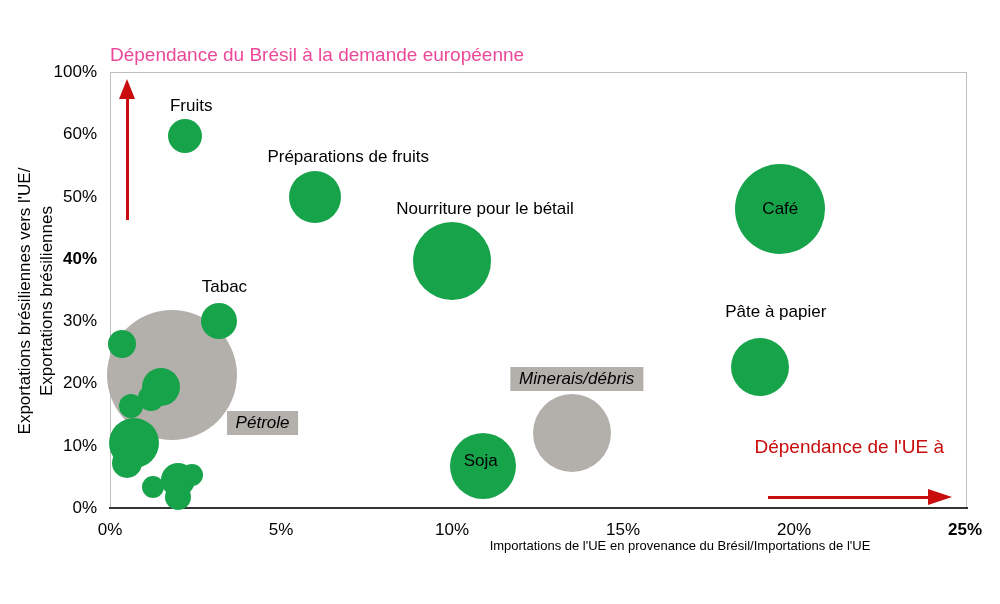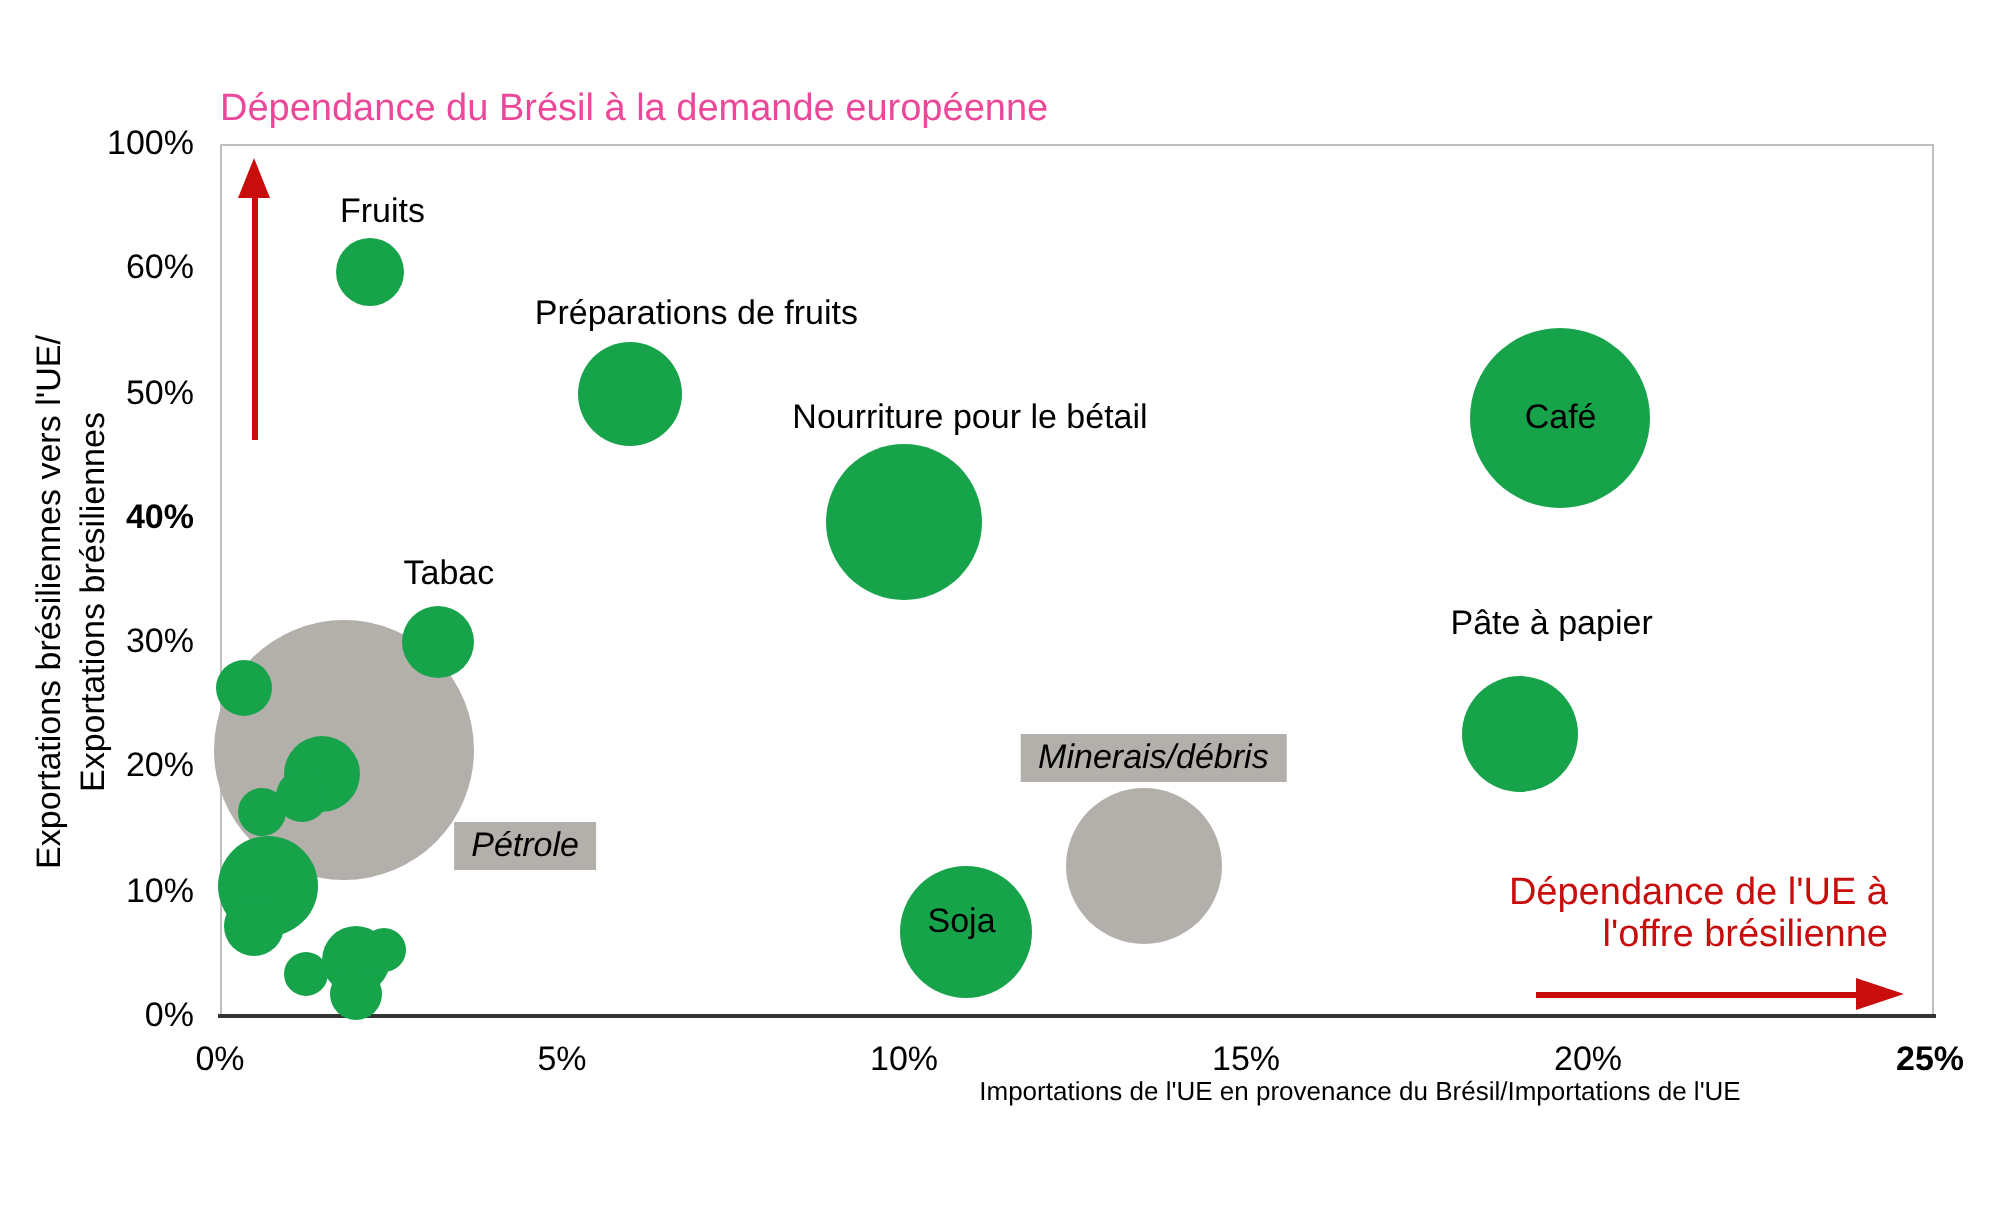--- a/index.html
+++ b/index.html
@@ -124,18 +124,17 @@
       <div class="blabel inside" style="left: 480.78px; top: 461px;">Soja</div>
     </div>
 
   <div class="x-axis-title">Importations de l'UE en provenance du Brésil/Importations de l'UE</div>
 
   <div class="arrow-shaft-v" style="background: rgb(201, 12, 12);"></div>
   <div class="arrow-head-v" style="border-bottom-color: rgb(201, 12, 12);"></div>
 
   <div class="annot-bottom" style="color: rgb(201, 12, 12);">
     <div>Dépendance de l'UE à</div>
-    <div>l'offre brésilienne</div>
   </div>
   <div class="arrow-shaft-h" style="background: rgb(201, 12, 12);"></div>
   <div class="arrow-head-h" style="border-left-color: rgb(201, 12, 12);"></div>
 
 </div>
 
 </body></html>

